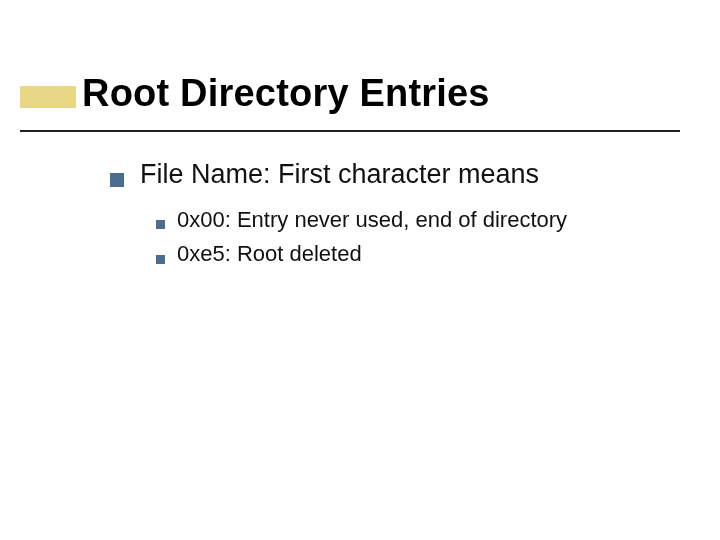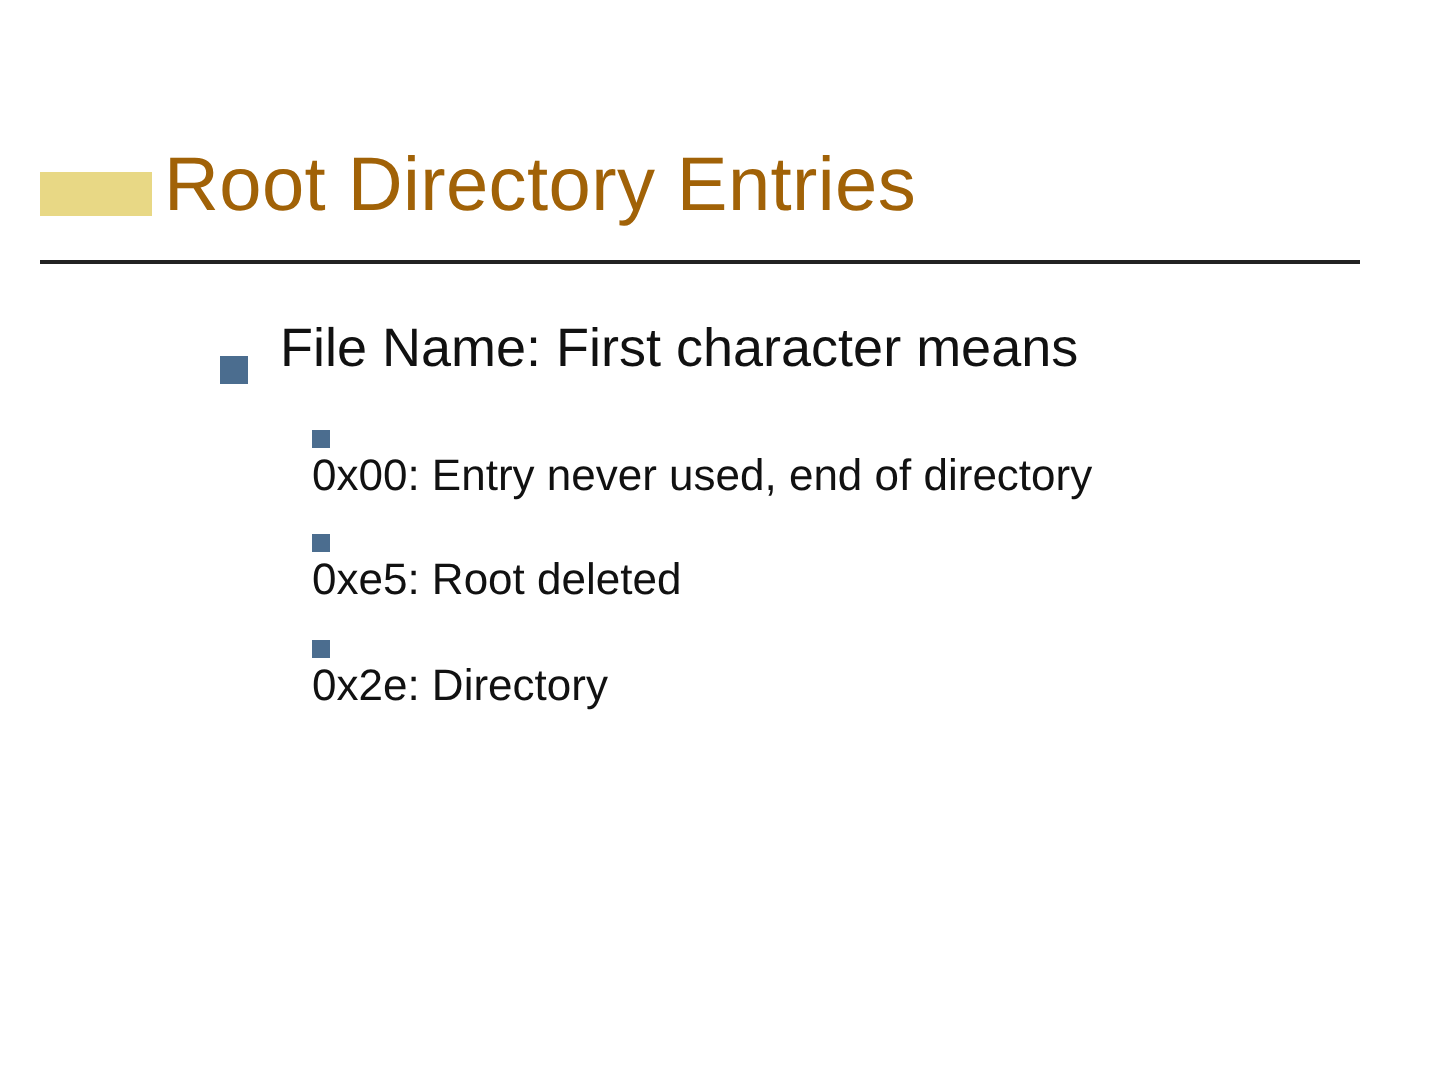--- a/index.html
+++ b/index.html
@@ -23,49 +23,48 @@
     top: 86px;
     width: 56px;
     height: 22px;
     background: #e8d885;
   }
   .title {
     position: absolute;
     left: 82px;
     top: 72px;
     font-size: 38px;
-    font-weight: 400;
-    color: #a16207;
+    font-weight: 700;
+    color: #000000;
     letter-spacing: 0.2px;
   }
   .rule {
     position: absolute;
     left: 20px;
     top: 130px;
     width: 660px;
     height: 0;
     border-top: 2px solid #222;
   }
   .body {
     position: absolute;
     left: 110px;
     top: 158px;
     width: 560px;
   }
   .row-l1 {
     display: flex;
-    align-items: flex-end;
+    align-items: center;
     margin-bottom: 14px;
   }
   .row-l2 {
     display: flex;
-    align-items: flex-start;
+    align-items: center;
     margin-left: 46px;
     margin-bottom: 6px;
-    flex-direction: column;
   }
   .bullet-l1 {
     width: 14px;
     height: 14px;
     background: #4b6d8f;
     flex: 0 0 auto;
     margin-top: 10px;
     margin-right: 16px;
   }
   .bullet-l2 {
@@ -108,20 +107,16 @@
     <div class="row-l2">
       <div class="bullet-l2"></div>
       <div class="text-l2">0x00:  Entry never used, end of directory</div>
     </div>
 
     <div class="row-l2">
       <div class="bullet-l2"></div>
       <div class="text-l2">0xe5:  Root deleted</div>
     </div>
 
-    <div class="row-l2">
-      <div class="bullet-l2"></div>
-      <div class="text-l2">0x2e:  Directory</div>
-    </div>
 
   </div>
 
 </div>
 
 </body></html>

